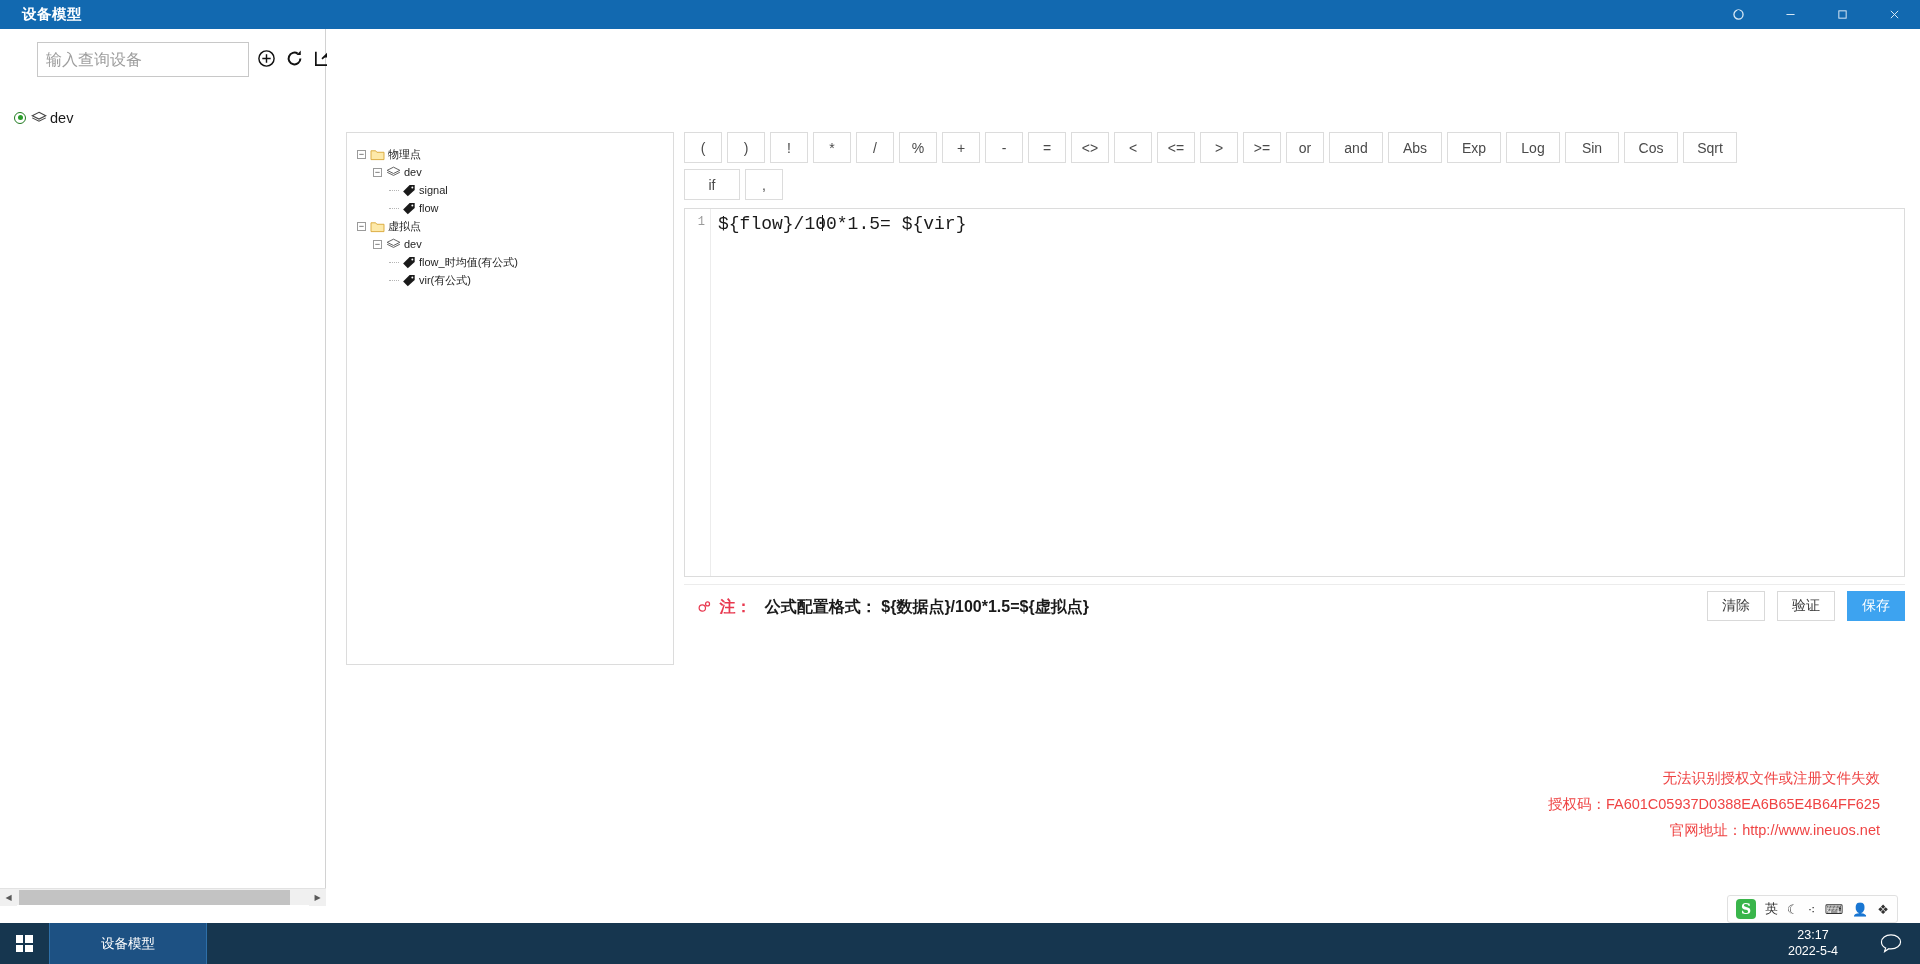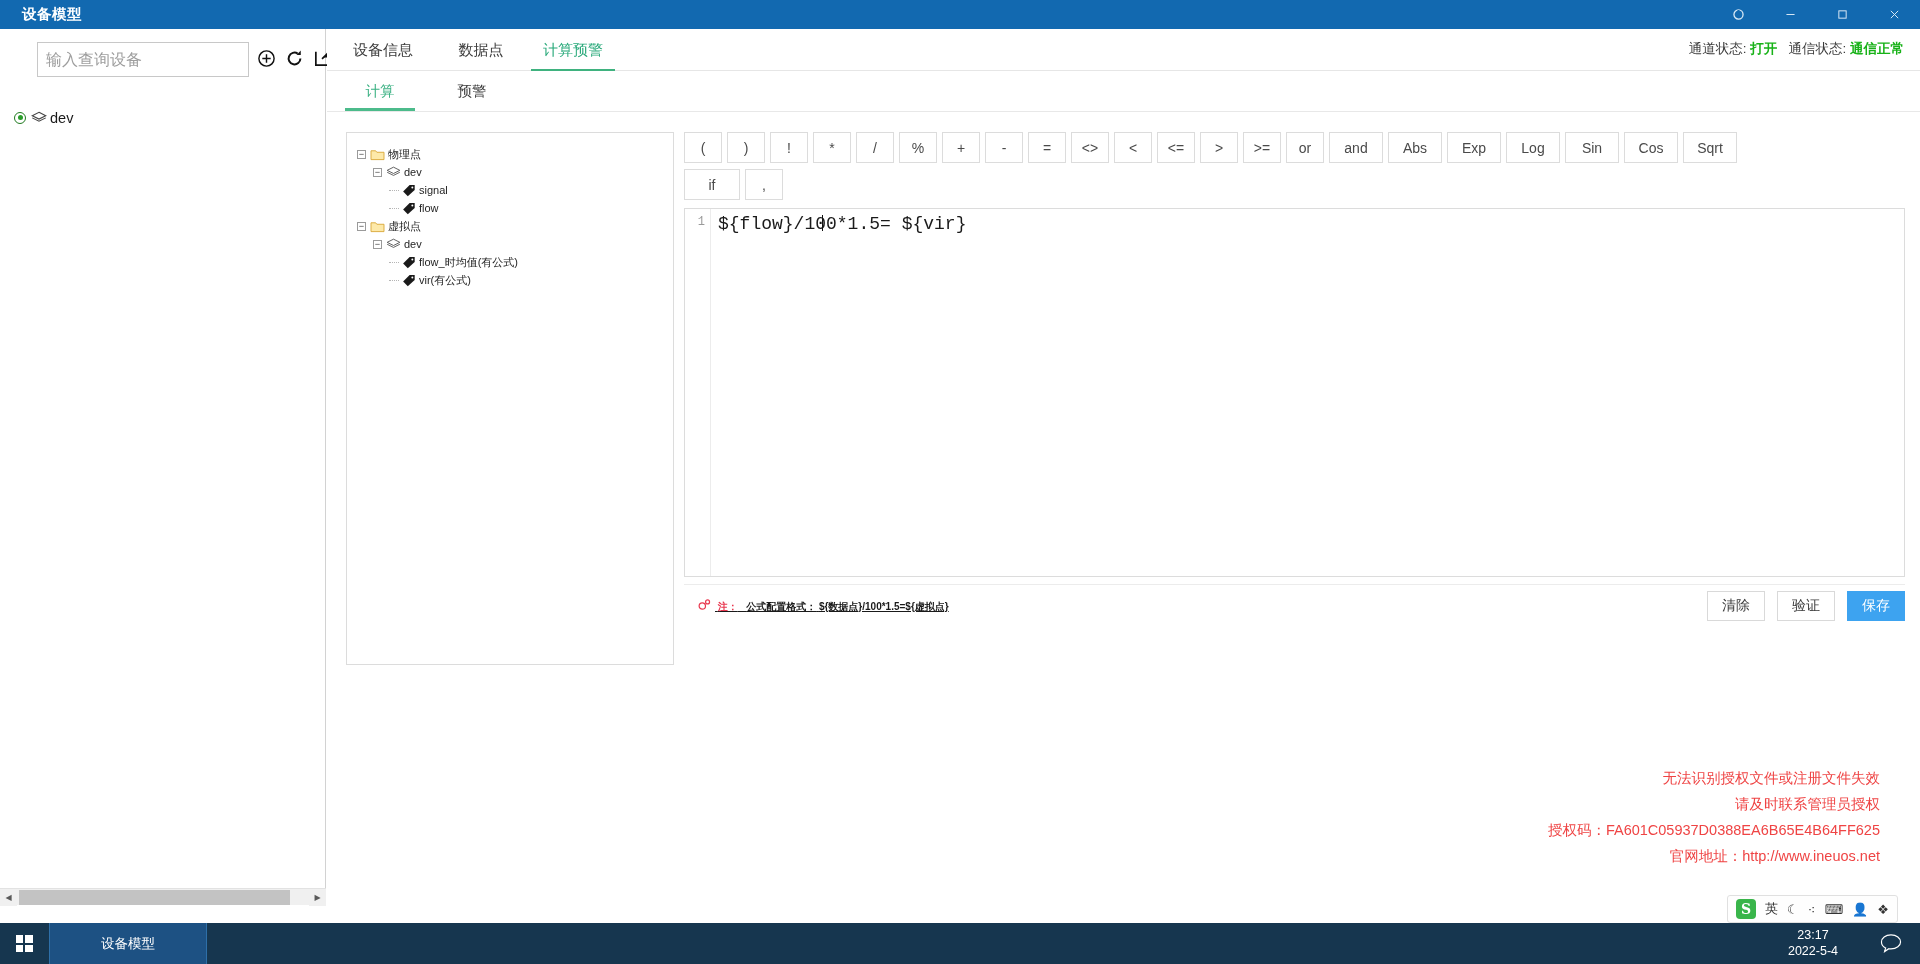--- a/index.html
+++ b/index.html
@@ -119,21 +119,21 @@
   .code {
     position:absolute; left:33px; top:5px; font-size:18px; color:#1a1a1a;
     font-family:"Liberation Mono","DejaVu Sans Mono",monospace; white-space:pre;
   }
   .caret { position:absolute; left:137px; top:6px; width:1px; height:16px; background:#111; }
 
   .foot-bar {
     position:absolute; left:0; top:452px; width:1221px; height:46px;
     border-top:1px solid #ececec;
   }
-  .note { position:absolute; left:14px; top:12px; font-size:10px; font-weight:bold; color:#1a1a1a; white-space:nowrap;text-decoration:underline; }
+  .note { position:absolute; left:14px; top:12px; font-size:16px; font-weight:bold; color:#1a1a1a; white-space:nowrap; }
   .note .tag { color:#e8384f; }
   .note .fmt { font-weight:bold; color:#1a1a1a; }
 
   .foot-btns { position:absolute; right:0; top:6px; display:flex; gap:12px; }
   .fbtn {
     height:30px; min-width:58px; padding:0 12px; display:flex; align-items:center; justify-content:center;
     border:1px solid #d9d9d9; background:#fff; color:#3a3a3a; font-size:14px; cursor:pointer;
   }
   .fbtn.primary { background:#3da3f0; border-color:#3da3f0; color:#fff; }
 
@@ -250,50 +250,21 @@
 
     <div class="hscroll">
       <div class="arrow l">◀</div>
       <div class="thumb"></div>
       <div class="arrow r">▶</div>
     </div>
   </div>
 
   <div class="content">
 
-    <div class="top-tabs">
-      <div class="ttab" style="left:8px;width:96px;">
-        <span>设备信息</span>
-      </div>
-      <div class="ttab" style="left:112px;width:84px;">
-        <span>数据点</span>
-      </div>
-      <div class="ttab active" style="left:198px;width:96px;">
-        <span>计算预警</span>
-        <span class="underline"></span>
-      </div>
-
-      <div class="chan-status">
-        <span>通道状态:</span>
-        <span class="ok">打开</span>
-        &nbsp;
-        <span>通信状态:</span>
-        <span class="ok">通信正常</span>
-      </div>
-    </div>
-
-    <div class="sub-tabs">
-      <div class="stab active" style="left:18px;width:70px;">
-        <span>计算</span>
-        <span class="underline2"></span>
-      </div>
-      <div class="stab" style="left:110px;width:70px;">
-        <span>预警</span>
-      </div>
-    </div>
+
 
     <div class="tree-card">
       <div class="tree2" id="point-tree">
           <div class="t-row" style="padding-left: 0px;">
             <span class="expander">−</span>
             <span style="display: inline-flex; align-items: center; margin-right: 3px; flex: 0 0 auto;">
               <svg width="15" height="13" viewBox="0 0 16 14">
                 <path d="M1 3 H6 L7.3 4.6 H15 V12.5 H1 Z" fill="#fde9a9" stroke="#d9a93a" stroke-width="1"></path>
               </svg>
             </span>
@@ -407,21 +378,20 @@
           <div class="fbtn primary">
             <span>保存</span>
           </div>
         </div>
       </div>
     </div>
   </div>
 
   <div class="license">
     <div class="line">无法识别授权文件或注册文件失效</div>
-    <div class="line">请及时联系管理员授权</div>
     <div class="line">授权码：FA601C05937D0388EA6B65E4B64FF625</div>
     <div class="line">官网地址：http://www.ineuos.net</div>
   </div>
 
   <div class="ime">
     <div class="s-logo">S</div>
     <div class="itm">英</div>
     <div class="itm">☾</div>
     <div class="itm">⁖</div>
     <div class="itm">⌨</div>

